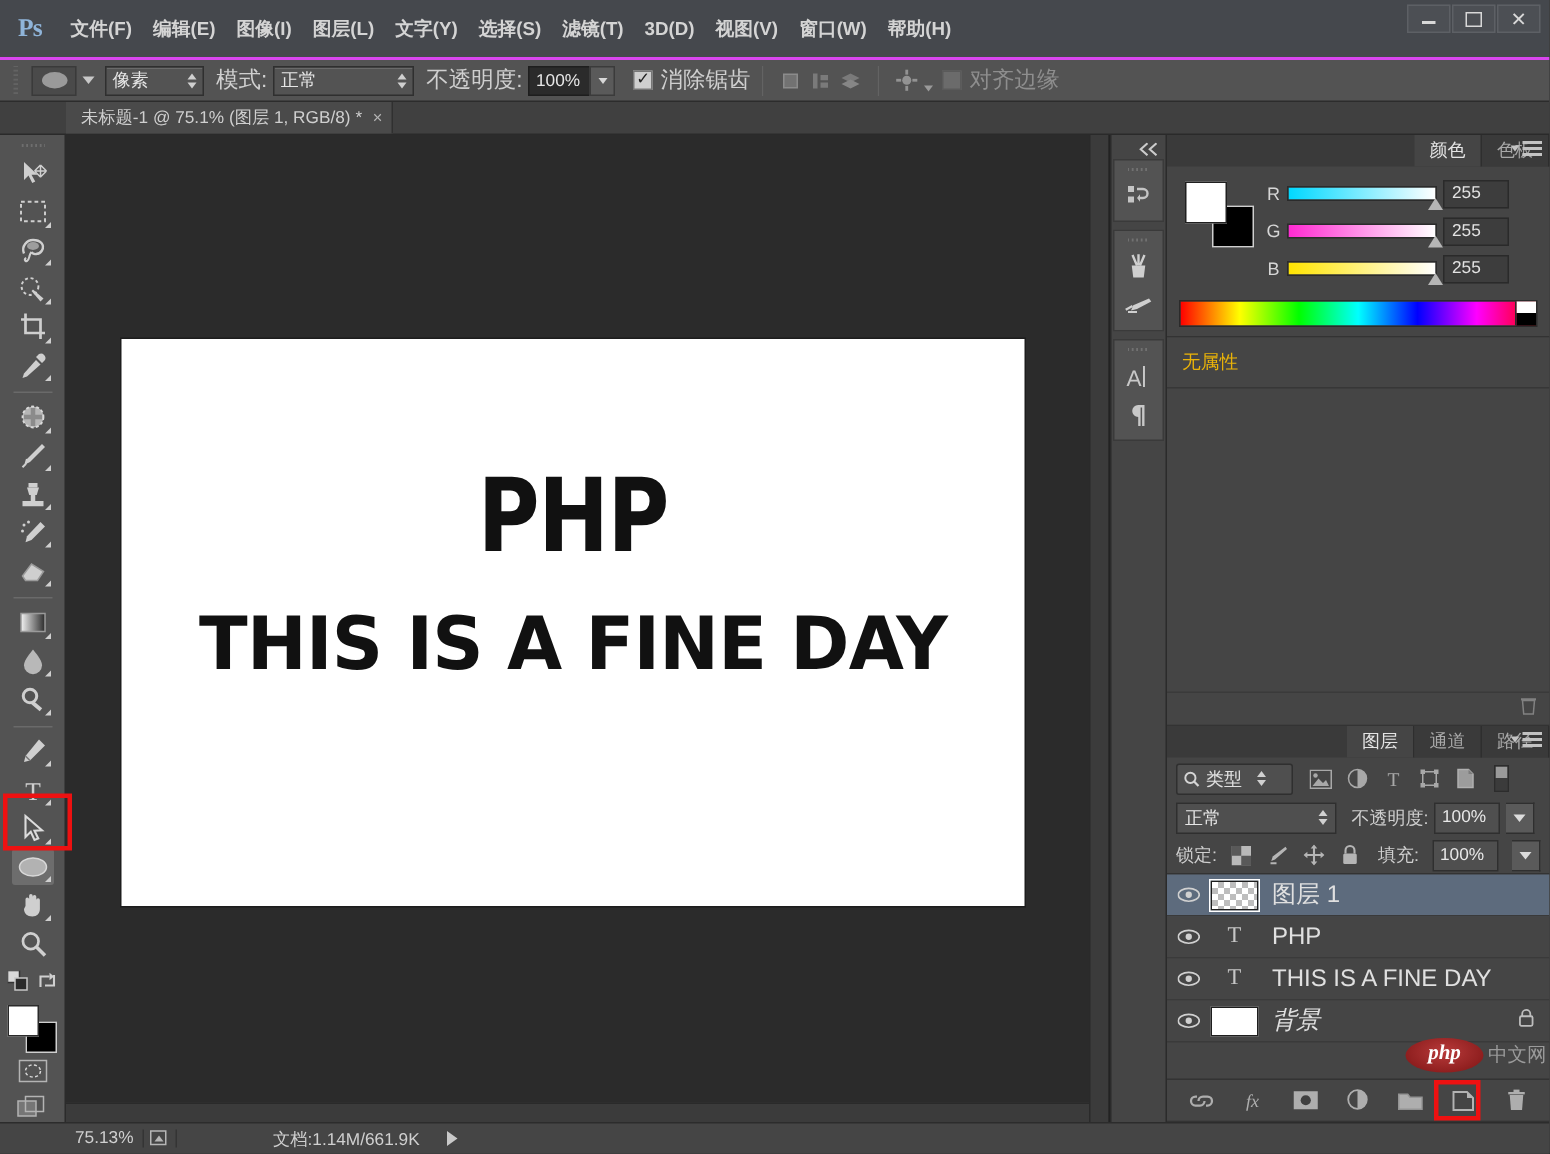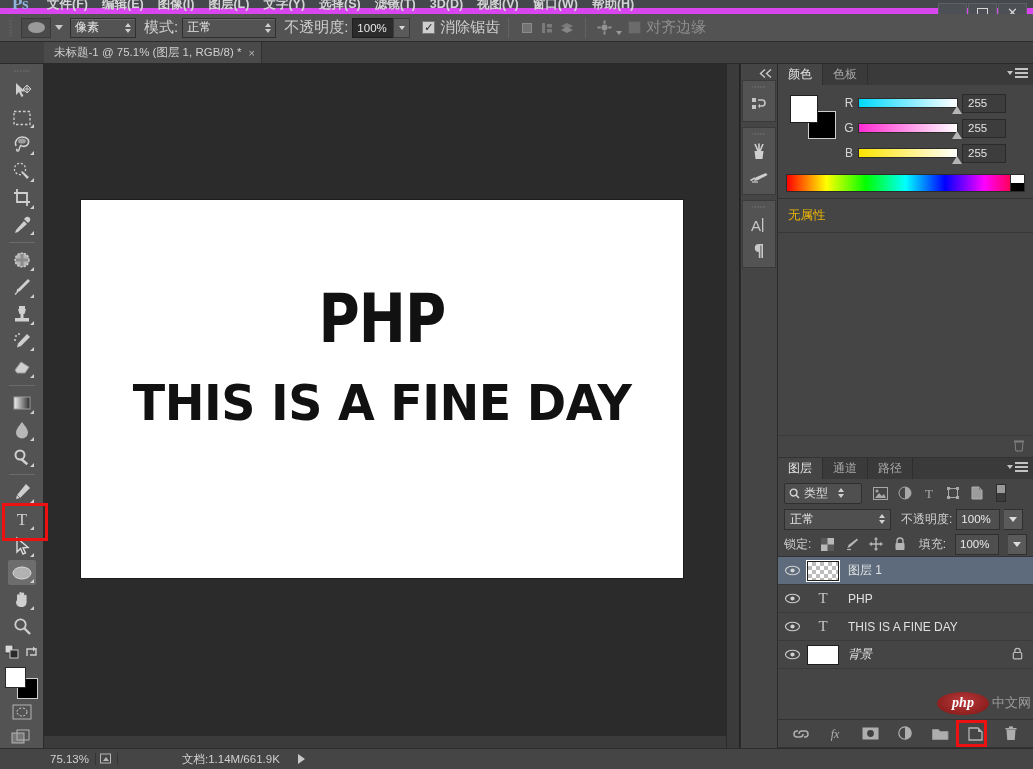--- a/index.html
+++ b/index.html
@@ -12,23 +12,23 @@
   }
   .app {
     position: relative;
     width: 1033px; height: 769px;
     background: #535353;
     display: flex; flex-direction: column;
   }
 
   
   .menubar {
-    height: 14px; background: #45484d;
+    height: 40px; background: #45484d;
     display: flex; align-items: center;
-    border-bottom: 6px solid #d946ef;
+    border-bottom: 2px solid #d946ef;
     position: relative; flex: none;
   }
   .ps-logo {
     width: 40px; text-align: center;
     color: #8fb4d9; font-size: 17px; font-weight: bold;
     font-family: "Liberation Serif", serif;
     letter-spacing: -0.5px;
   }
   .menu-item {
     color: #d4d4d4; font-size: 12.5px;
@@ -187,21 +187,21 @@
   }
   .md-collapse { width:36px;height:14px;display:flex;align-items:center;justify-content:flex-end;padding-right:4px;}
   .md-group { width:34px; border:1px solid #3a3a3a; background:#535353; margin-bottom:5px; padding:3px 0; display:flex;flex-direction:column;align-items:center;}
   .md-grip { width:14px;height:6px;background: repeating-linear-gradient(to right,#8a8a8a 0 1px,transparent 1px 3px); background-size:3px 2px;background-repeat:repeat-x;background-position:center;opacity:.55;margin-bottom:2px;}
   .md-icon { width:30px;height:26px;display:flex;align-items:center;justify-content:center;}
 
   
   .rightdock { width: 255px; background: #454545; flex: none; display:flex; flex-direction:column;}
   .panel { background: #454545; border-bottom: 1px solid #333; }
   .panel-tabs {
-    height: 21px; background: #3a3a3a; display:flex; align-items:stretch; position:relative;
+    height: 21px; background: #3a3a3a; display:flex; align-items:stretch; position:relative;justify-content:flex-end;
   }
   .ptab {
     font-size: 12px; color: #a8a8a8; padding: 0 10px;
     display:flex; align-items:center; background:#3a3a3a;
     border-right: 1px solid #2e2e2e;
   }
   .ptab.active { background: #454545; color: #e4e4e4; }
   .ptab-menu { position:absolute; right:5px; top:4px; display:flex; align-items:center; gap:2px;}
   .hamburger { width:13px; height:10px;
     background: repeating-linear-gradient(to bottom, #c3c3c3 0 2px, transparent 2px 4px);}
@@ -272,21 +272,21 @@
   }
   .thumb-checker {
     background-image:
       linear-gradient(45deg,#bdbdbd 25%,transparent 25%,transparent 75%,#bdbdbd 75%),
       linear-gradient(45deg,#bdbdbd 25%,#fff 25%,#fff 75%,#bdbdbd 75%);
     background-size: 8px 8px; background-position: 0 0, 4px 4px;
     outline: 1.5px solid #ffffff;
   }
   .thumb-white { background:#fff; }
   .thumb-T { width:32px;height:22px;display:flex;align-items:center;justify-content:center;color:#c6c6c6;font-family:"Liberation Serif",serif;font-size:15px;}
-  .layer-name { color:#e0e0e0; font-size:12px; flex:1; }
+  .layer-name { color:#e0e0e0; font-size:16px; flex:1; }
   .layer-lock { margin-right:10px; }
   .layers-footer {
     height: 28px; background:#454545; border-top:1px solid #333;
     display:flex; align-items:center; justify-content:center; gap:15px; position:relative;
   }
   .lf-ico { width:20px;height:20px;display:flex;align-items:center;justify-content:center;opacity:.8;}
   .newlayer-highlight {
     position:absolute; left:178px; top:0px; width:31px; height:27px;
     border:3px solid #ee1111; box-sizing:border-box; pointer-events:none;
   }

